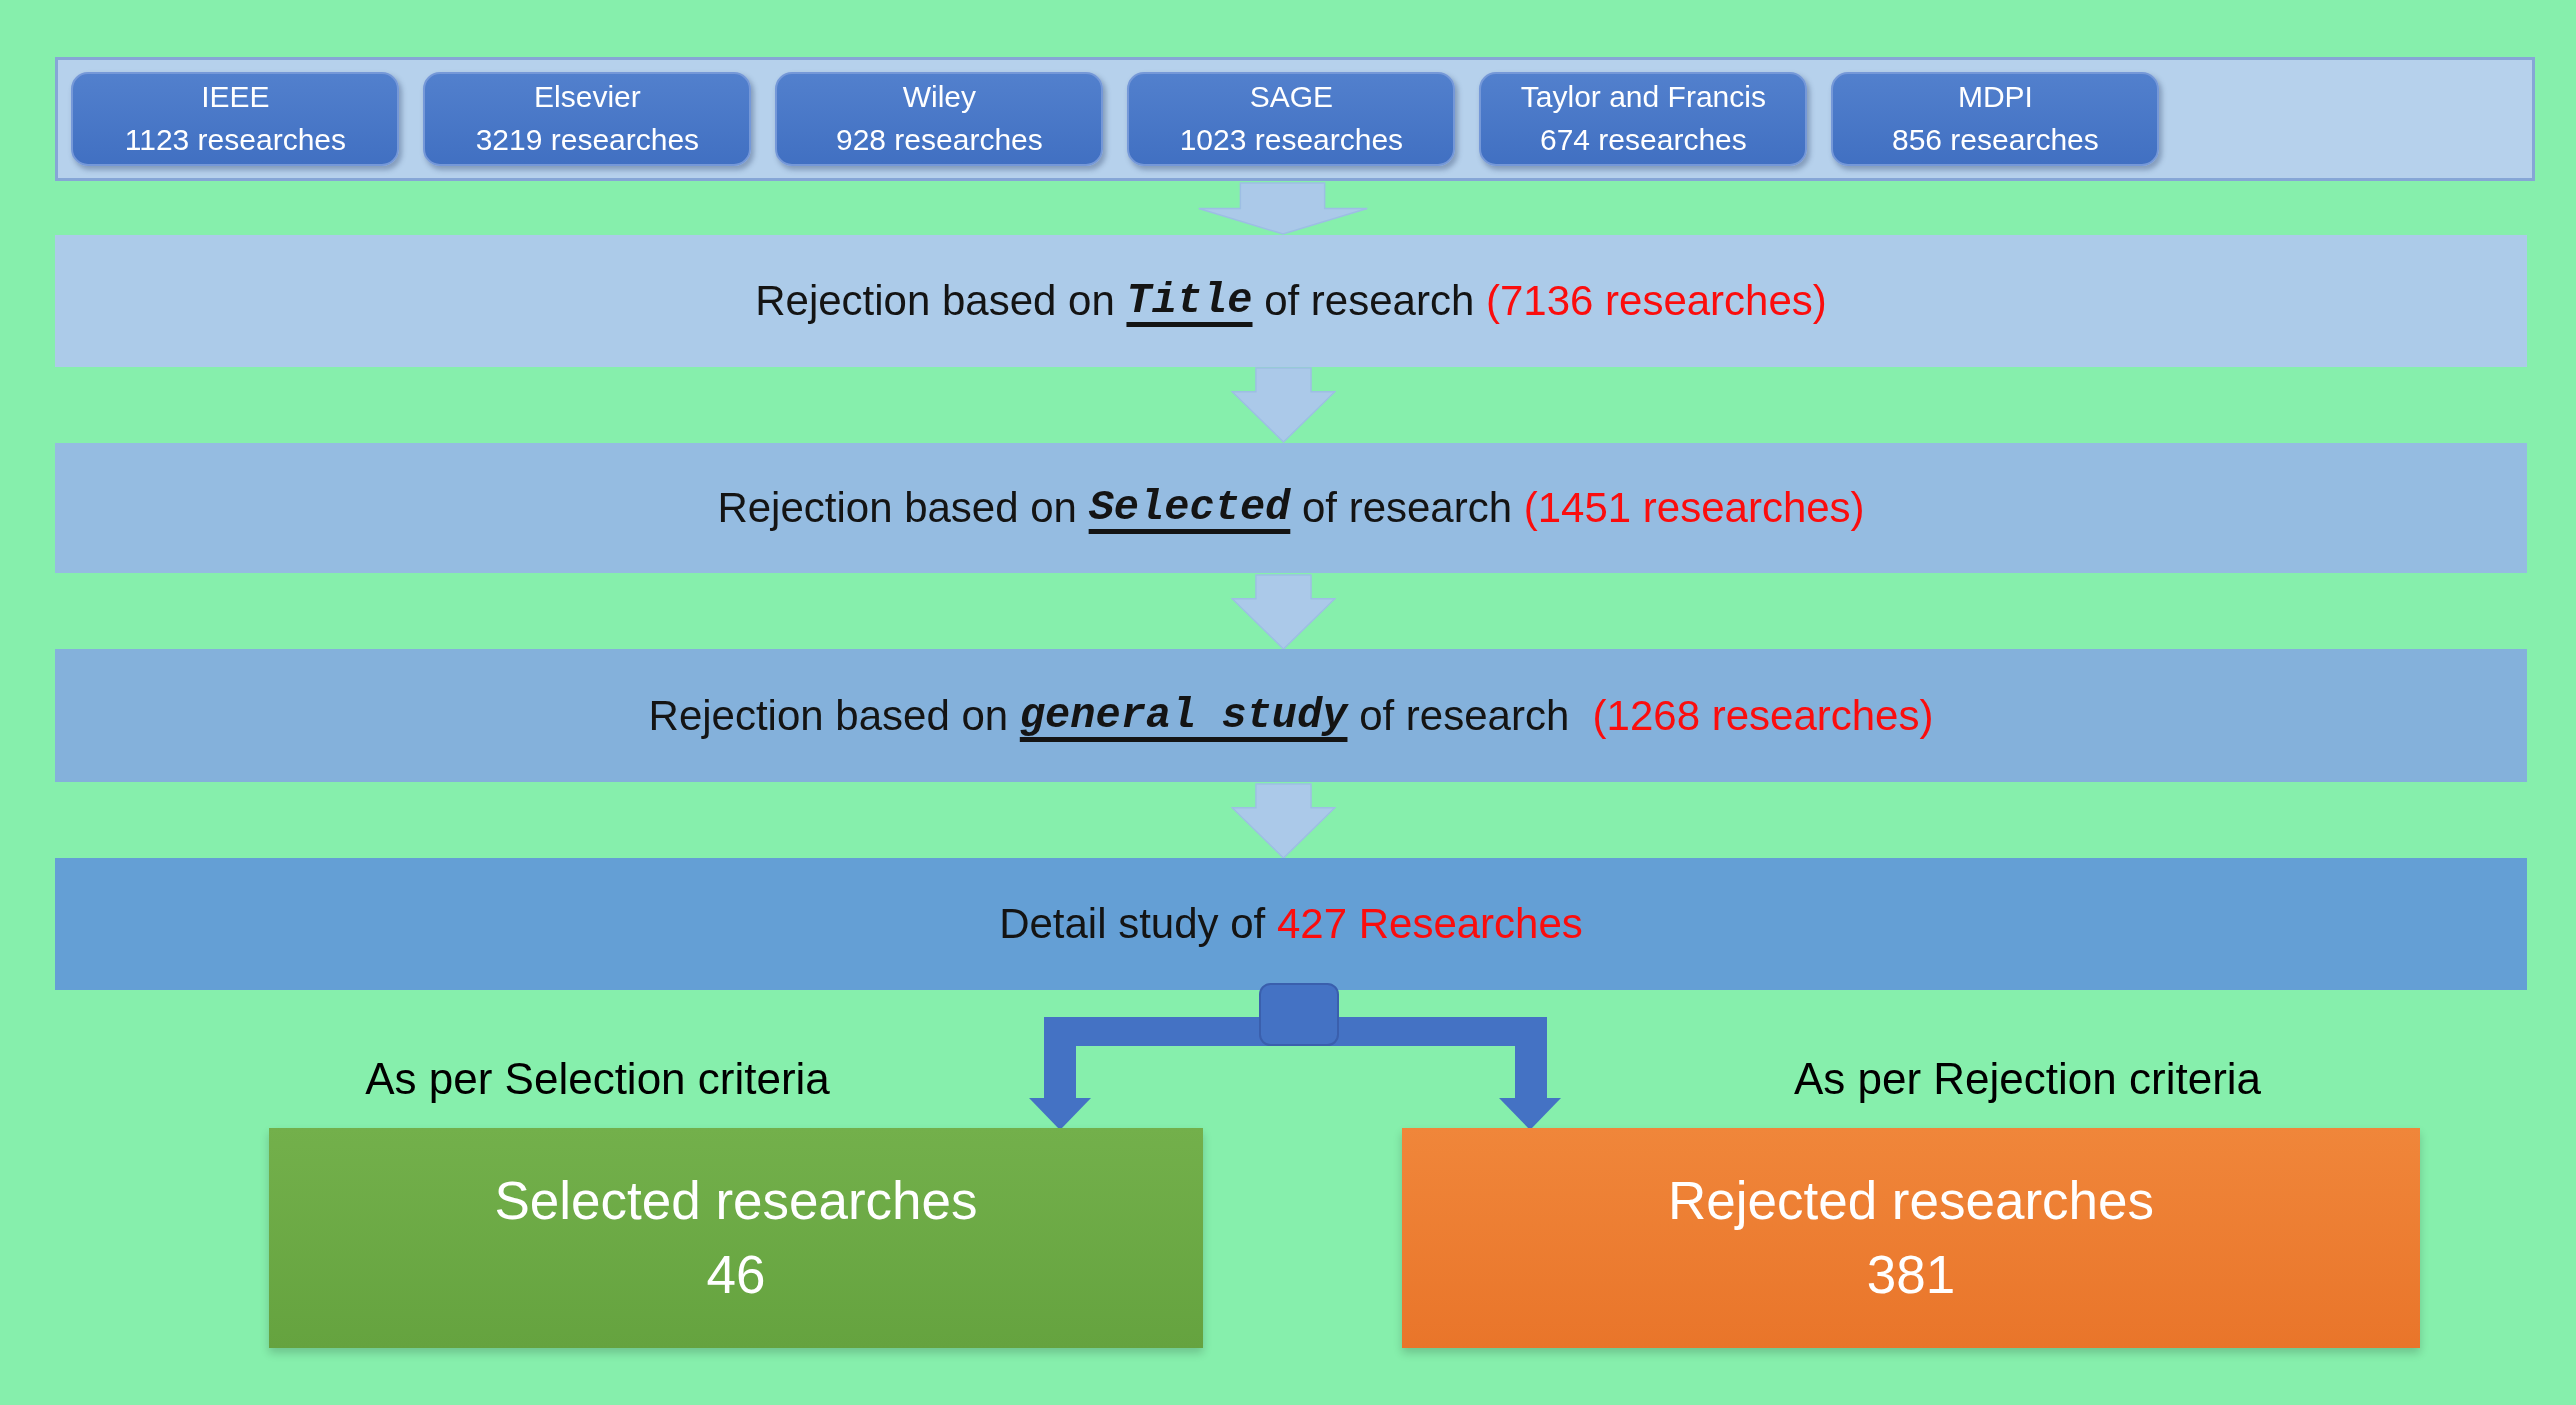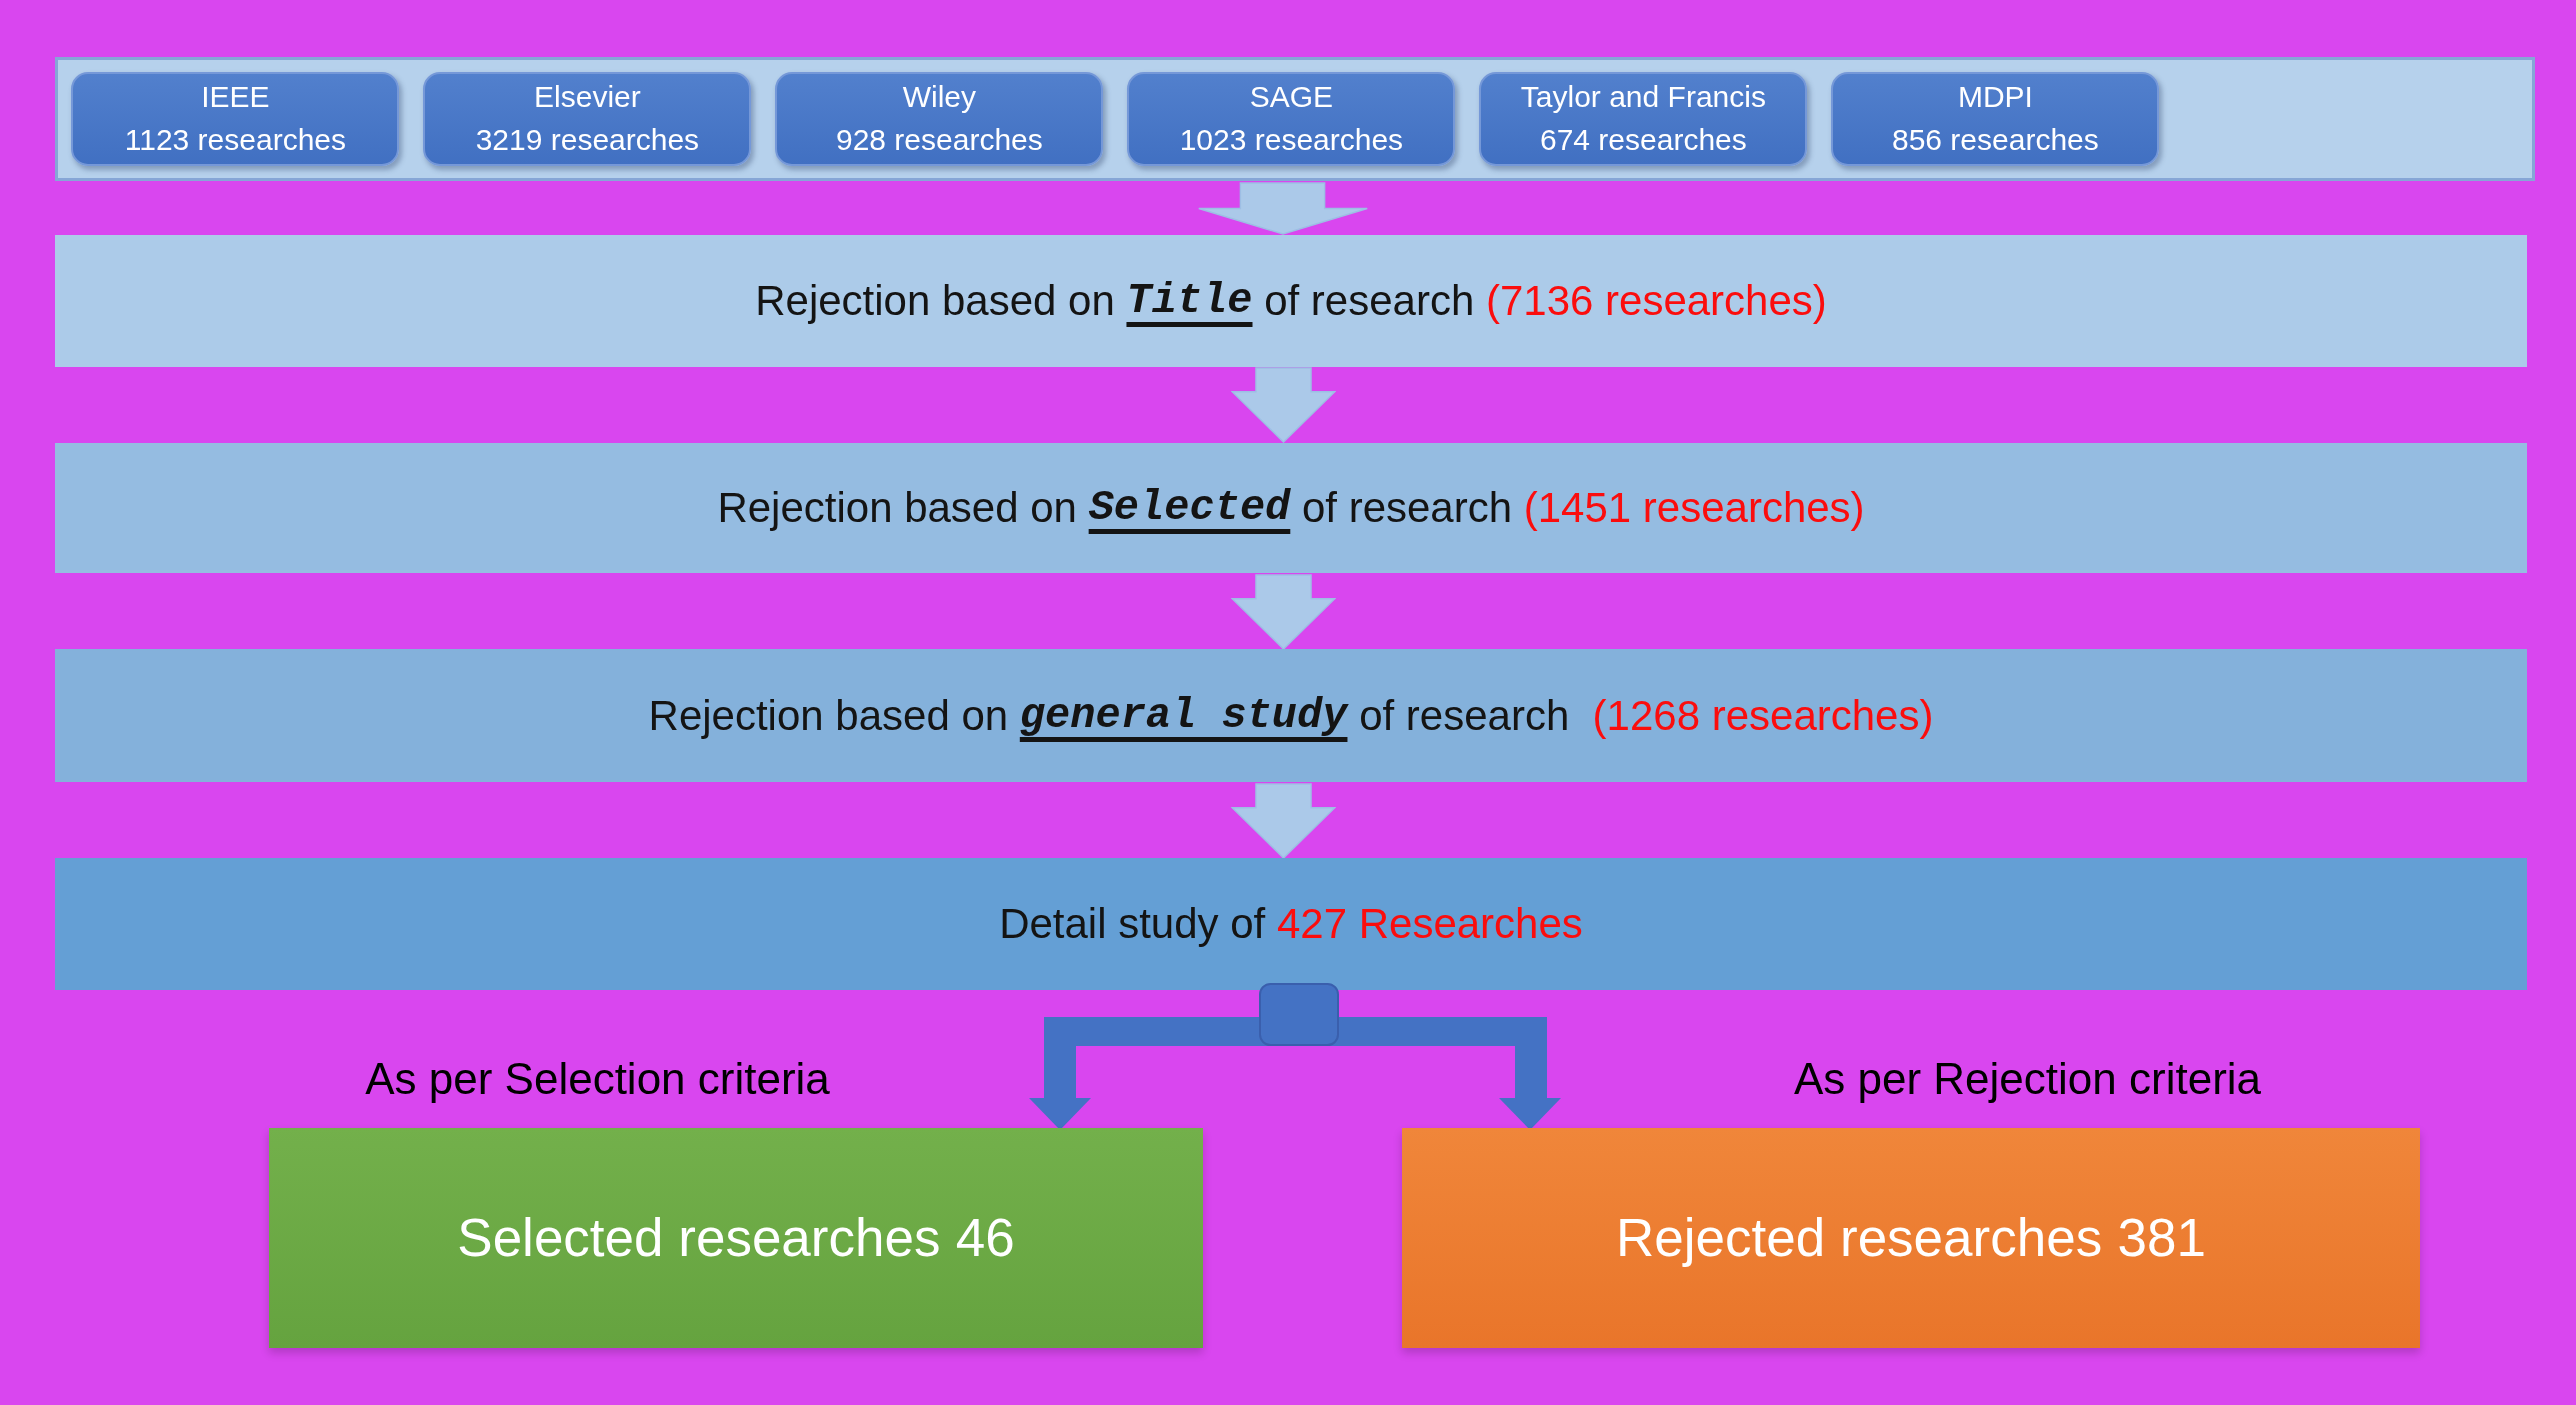--- a/index.html
+++ b/index.html
@@ -3,21 +3,21 @@
 <meta charset="utf-8">
 <style>
   * { box-sizing: border-box; margin: 0; padding: 0; }
   html, body { background: #ffffff; }
   body { font-family: "Liberation Sans", sans-serif; }
 
   .canvas {
     position: relative;
     width: 2576px;
     height: 1406px;
-    background: #d946ef;
+    background: #86efac;
     overflow: hidden;
   }
 
   
   .banner {
     position: absolute;
     left: 55px; top: 57px;
     width: 2480px; height: 124px;
     background: #b6d1ec;
     border: 3.8px solid #86a6d6;
@@ -112,21 +112,21 @@
   .criteria-left  { left: 273px;  width: 649px; }
   .criteria-right { left: 1708px; width: 639px; }
 
   
   .result-box {
     position: absolute;
     top: 1128px;
     height: 220px;
     color: #ffffff;
     display: flex;
-    flex-direction: row;
+    flex-direction: column;
     align-items: center;
     justify-content: center;
     gap: 15.3px;
     font-size: 53px;
     line-height: 1.1;
     box-shadow: 0 4.8px 8.6px rgba(0,0,0,0.18);
   }
   .result-green {
     left: 269px; width: 934px;
     background: linear-gradient(#73b04b, #65a33f);

